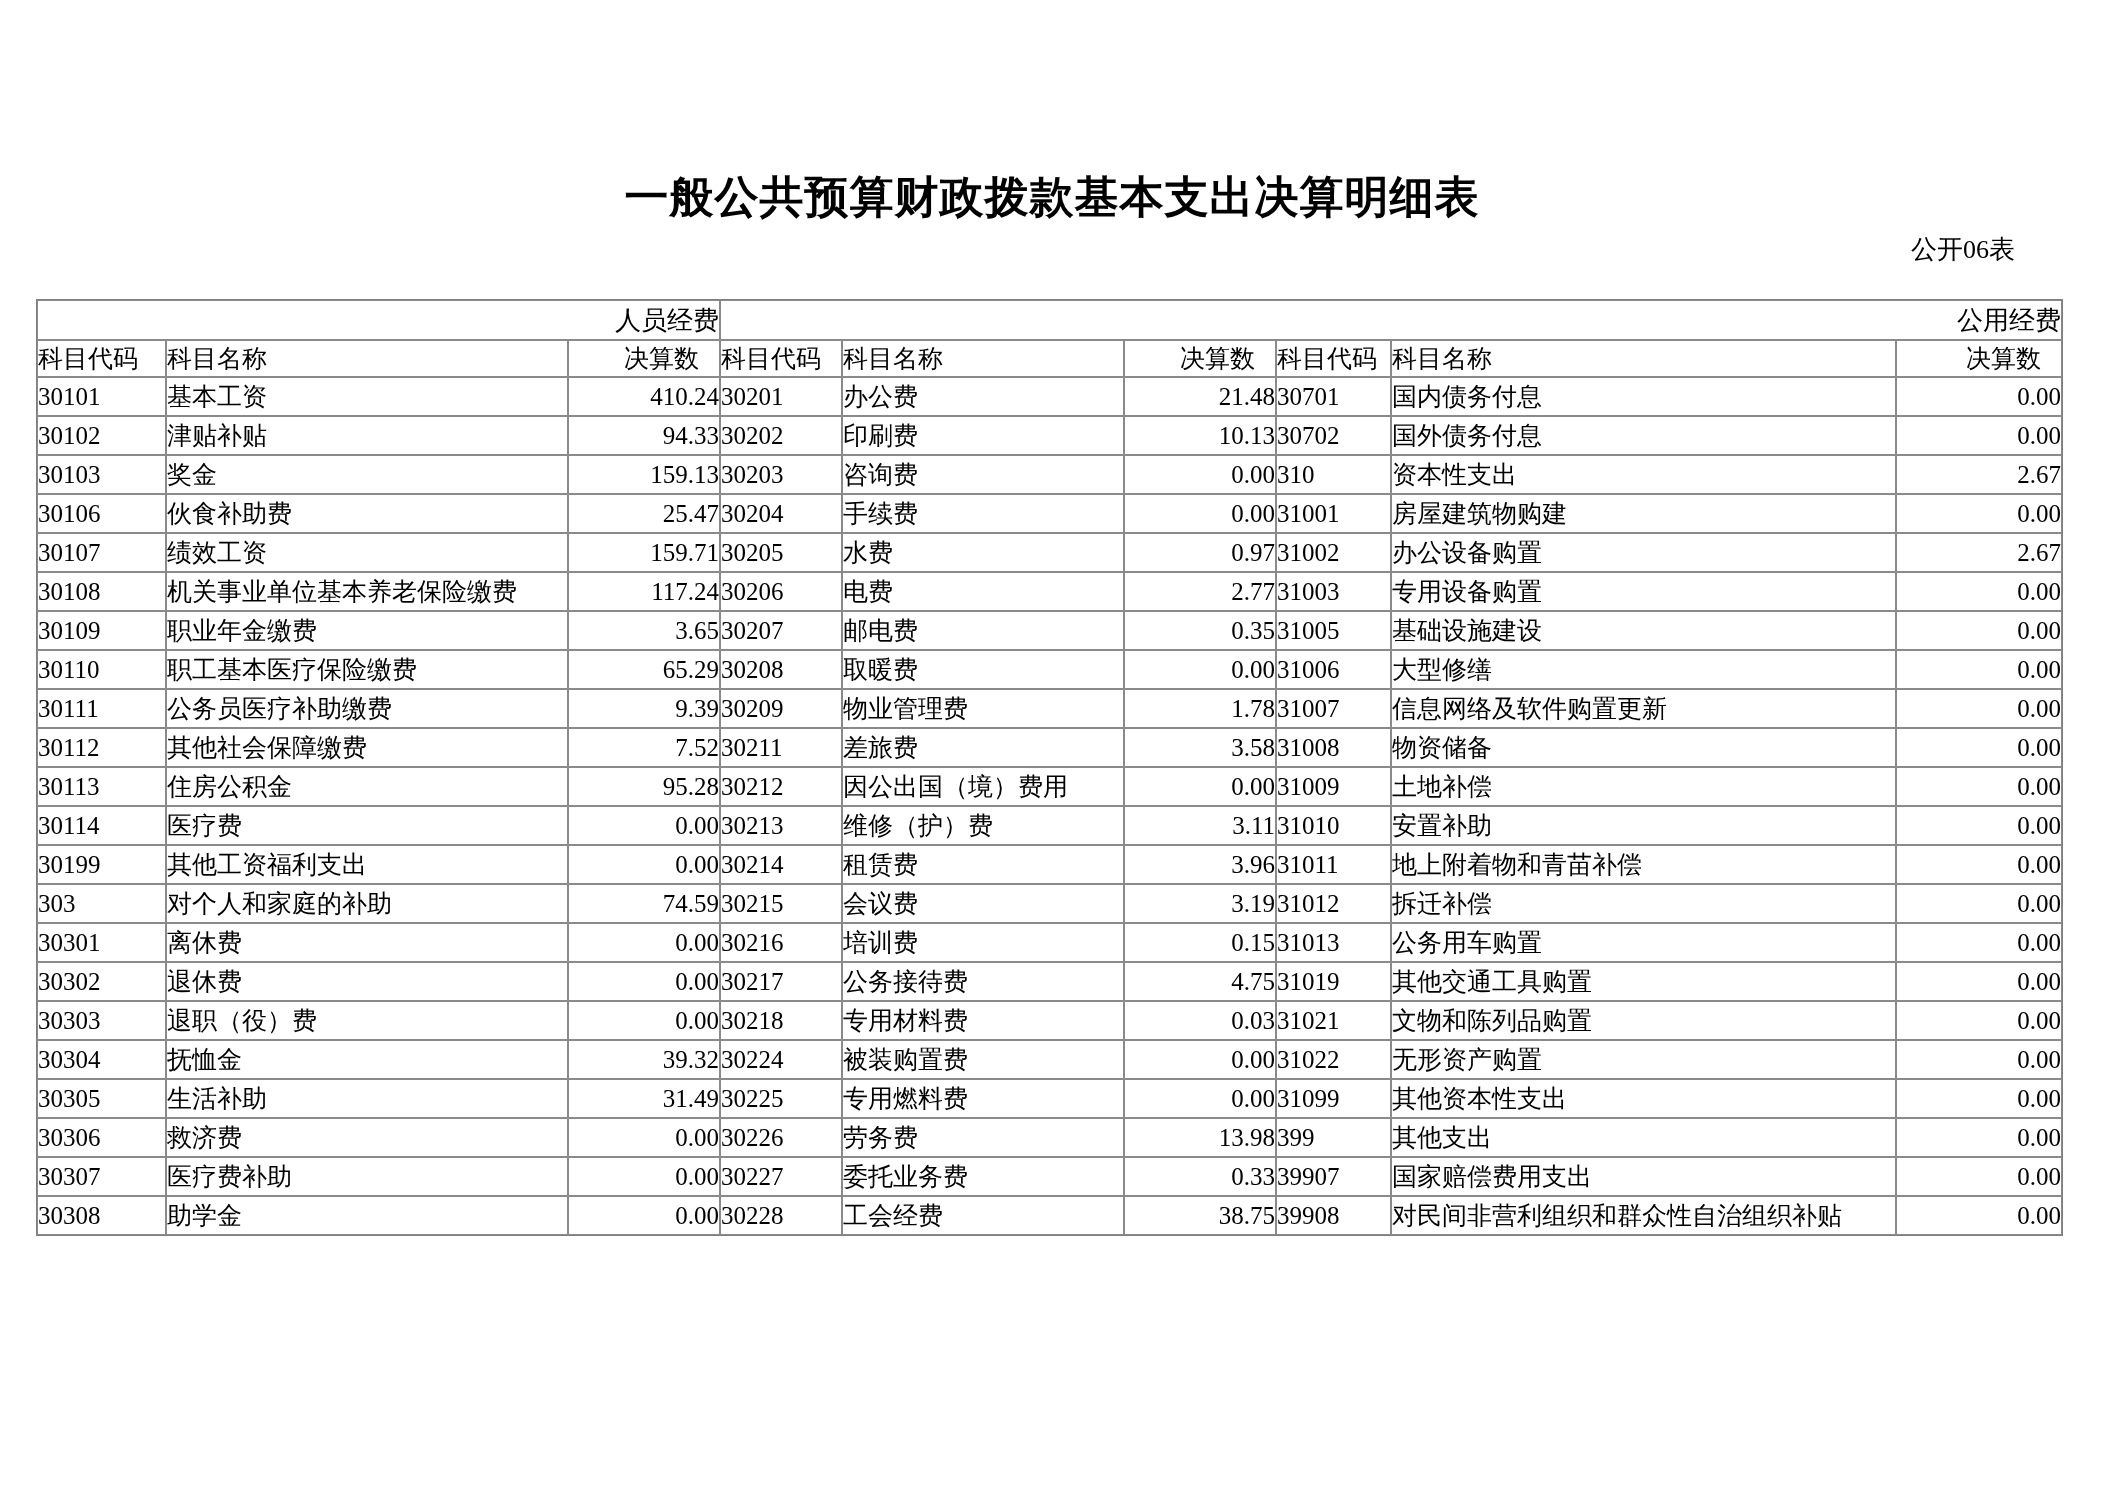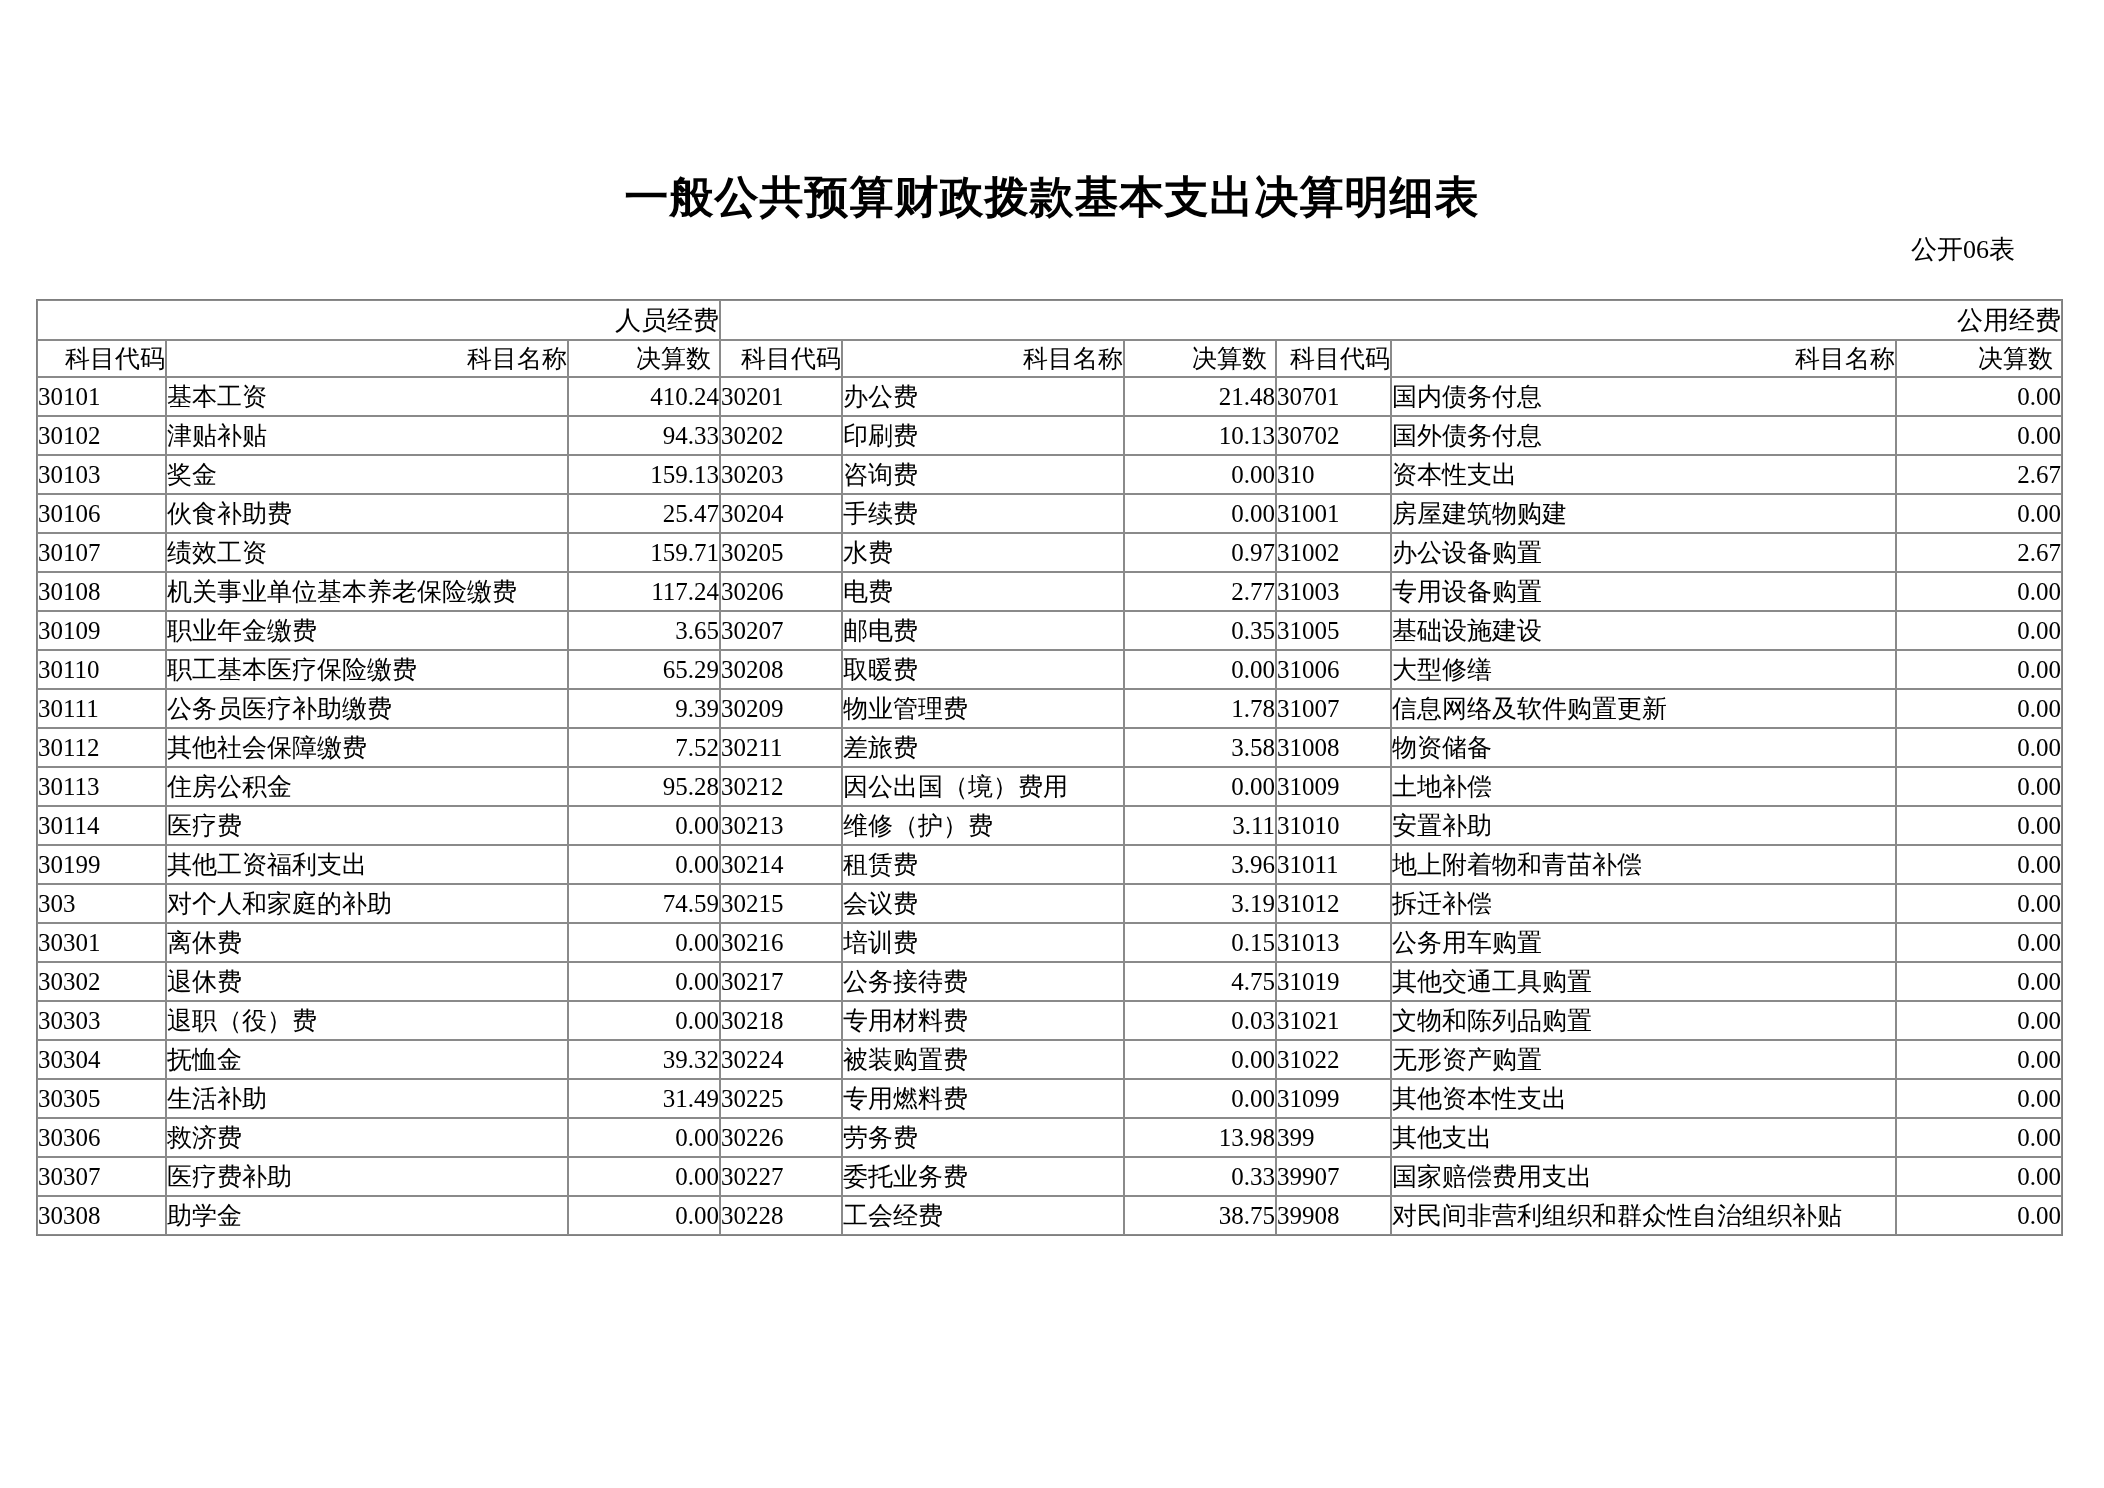--- a/index.html
+++ b/index.html
@@ -28,22 +28,22 @@
     border:1px solid #7f7f7f;
     font-size:25px;
   }
   table.fin th, table.fin td{
     border:1px solid #8a8a8a;
     white-space:nowrap;overflow:hidden;
     vertical-align:middle;font-weight:normal;
     padding:0;
   }
   tr.group-row th{height:38px;text-align:right;font-size:26px;}
-  tr.col-row th{height:35px;text-align:right;}
-  tr.col-row th.ch2{text-align:right;padding-right:8px;}
+  tr.col-row th{height:35px;text-align:left;}
+  tr.col-row th.ch2{text-align:right;padding-right:20px;}
   tbody td{height:37px;}
   td.code{text-align:left;padding-left:3px;}
   td.name{text-align:left;padding-left:5px;}
   td.value{text-align:right;padding-right:3px;}
 </style>
 </head>
 <body>
 
 <div class="page">
   <h1 class="title">一般公共预算财政拨款基本支出决算明细表</h1>

